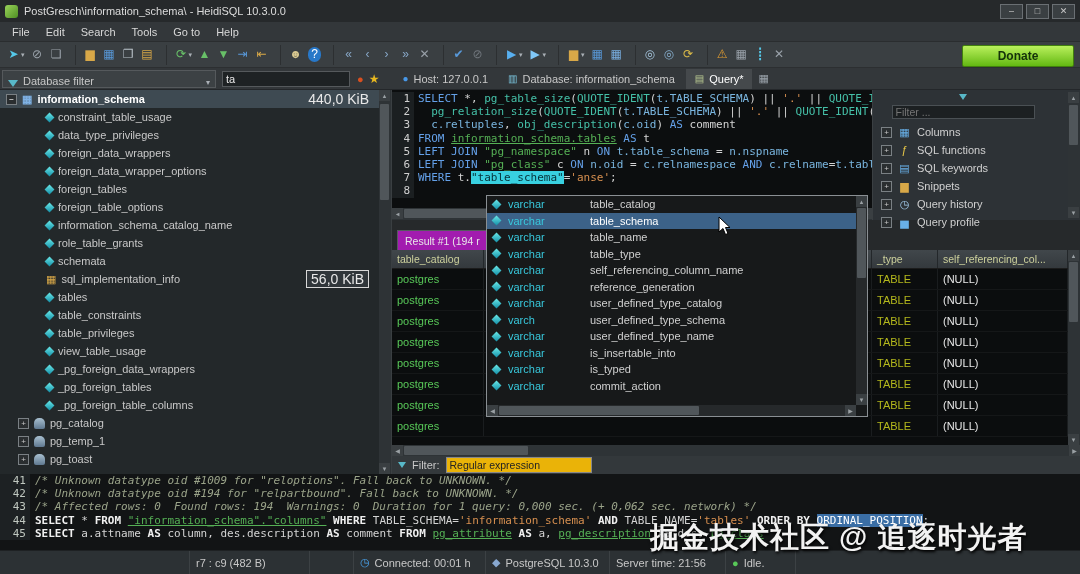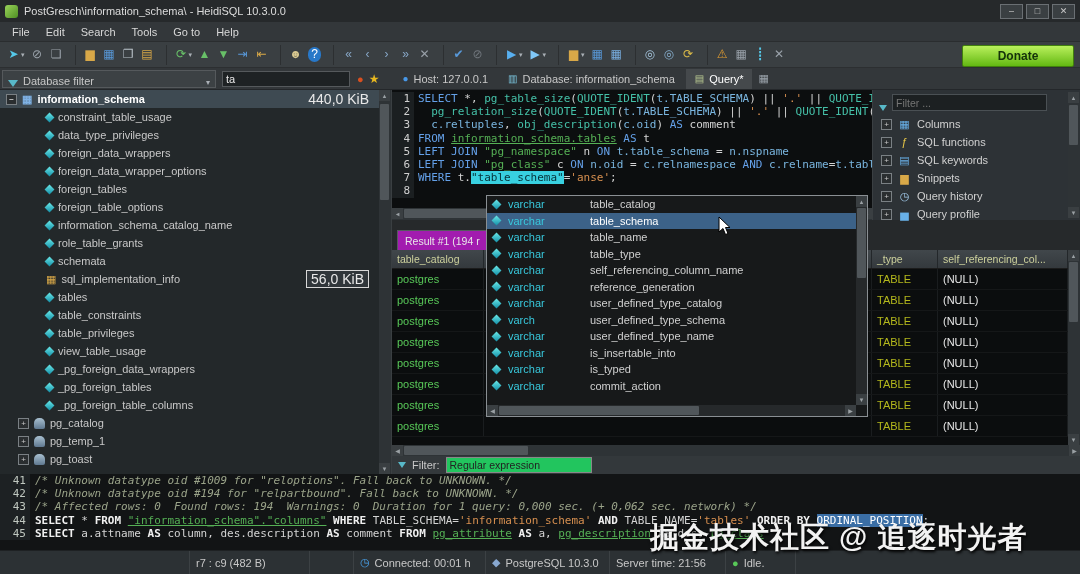--- a/index.html
+++ b/index.html
@@ -106,26 +106,26 @@
   .col-a{width:92px;flex:none;} .col-fill{width:388px;flex:none;} .col-b{width:66px;flex:none;} .col-r{flex:1;}
   .gc.col-a{color:#58c858;} .gc.col-b{color:#b4b81c;} .gc.col-r{color:#e8e8e8;}
   .gvscroll{position:absolute;right:0;top:0;bottom:0;width:12px;background:#2e3336;}
   .gvscroll .sb-bottom{position:absolute;bottom:0;left:0;}
   .grid-hscroll{position:absolute;left:392px;top:445px;width:688px;height:11px;background:#2e3336;}
   .grid-hscroll .right{position:absolute;right:0;top:0;}
   
   .filterbar{position:absolute;left:392px;top:456px;width:688px;height:18px;background:#33383b;
              display:flex;align-items:center;gap:6px;padding-left:6px;box-sizing:border-box;}
   .flabel{color:#c8c8c8;font-size:11px;}
-  .filter-input{width:138px;height:14px;background:#22c55e;border:1px solid #888;font-size:10.5px;
+  .filter-input{width:138px;height:14px;background:#eab308;border:1px solid #888;font-size:10.5px;
                 color:#222;padding:0 3px;box-sizing:content-box;}
   
   .sidebar{position:absolute;left:872px;top:90px;width:208px;height:130px;background:#2d3236;
            border-left:1px solid #3a3f42;box-sizing:border-box;}
-  .sb-filter{display:flex;align-items:flex-end;margin:4px 33px 4px 6px;gap:5px;}
+  .sb-filter{display:flex;align-items:center;margin:4px 33px 4px 6px;gap:5px;flex-direction:column;}
   .sb-filter input{flex:1;height:15px;background:#1c2022;border:1px solid #4a5054;color:#b8b8b8;
                    font-size:10.5px;padding:0 3px;min-width:0;}
   .sb-item{height:18px;display:flex;align-items:center;gap:6px;padding-left:8px;font-size:11px;color:#d0d0d0;}
   .sb-ic{font-size:11px;width:13px;text-align:center;flex:none;}
   .sidebar .vscroll{top:2px;bottom:2px;}
   
   .dropdown{position:absolute;left:486px;top:195px;width:382px;height:222px;background:#17191a;
             border:1px solid #8a8f93;box-sizing:border-box;z-index:6;}
   .ac-list{position:absolute;left:0;top:0;right:11px;bottom:11px;overflow:hidden;}
   .acrow{height:16.5px;display:flex;align-items:center;padding-left:6px;font-size:11px;}

